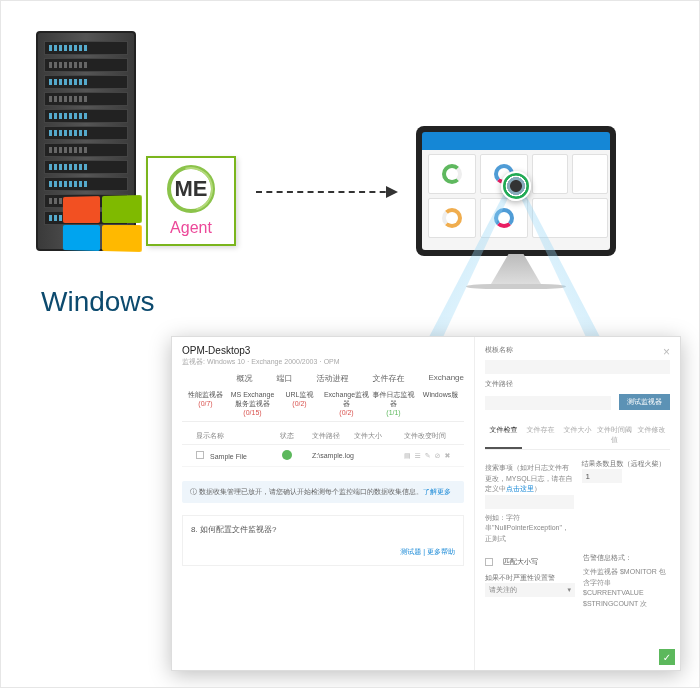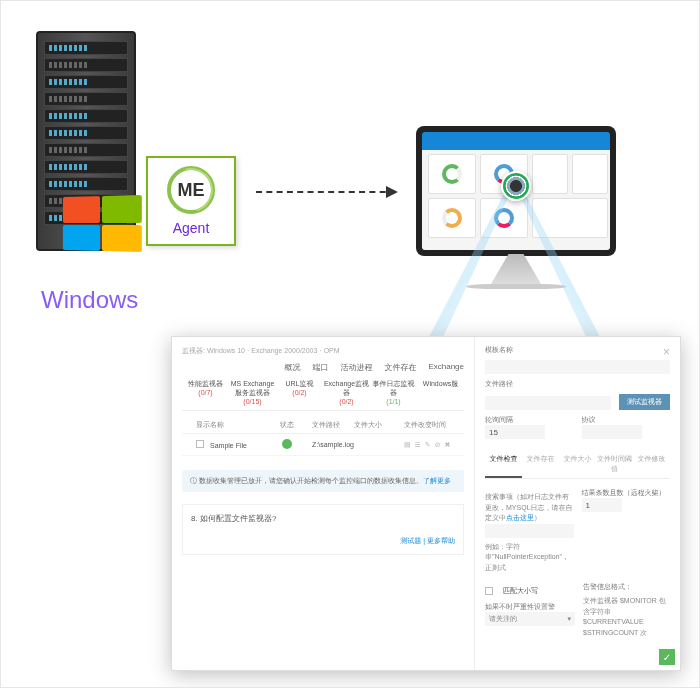--- a/index.html
+++ b/index.html
@@ -4,28 +4,28 @@
 <style>
 *{box-sizing:border-box;margin:0;padding:0;}
 body{width:700px;height:688px;background:#fff;font-family:Arial,"Microsoft YaHei",sans-serif;font-size:11px;color:#333;position:relative;overflow:hidden;border:1px solid #e6e6e6;}
 .diagram-top{position:absolute;top:30px;left:20px;right:20px;height:250px;}
 .server-group{position:absolute;left:15px;top:0;}
 .server-rack{width:100px;height:220px;background:linear-gradient(90deg,#3a3a3a,#555,#3a3a3a);border:2px solid #222;border-radius:4px;padding:8px 6px;display:flex;flex-direction:column;gap:3px;}
 .rack-unit{height:14px;background:#222;border:1px solid #444;position:relative;}
 .rack-unit::before{content:"";position:absolute;left:4px;top:3px;width:40px;height:6px;background:repeating-linear-gradient(90deg,#5ac,#5ac 3px,#222 3px,#222 5px);}
 .rack-unit.off::before{background:repeating-linear-gradient(90deg,#666,#666 3px,#222 3px,#222 5px);}
 .agent-box{position:absolute;left:125px;top:125px;width:90px;height:90px;border:2px solid #7ab51d;background:#fff;display:flex;flex-direction:column;align-items:center;justify-content:center;box-shadow:2px 2px 5px rgba(0,0,0,.15);}
-.me-logo{width:48px;height:48px;border-radius:50%;border:4px solid #8bc34a;background:#fff;display:flex;align-items:center;justify-content:center;font-size:18px;color:#333;position:relative;}
+.me-logo{width:48px;height:48px;border-radius:50%;border:4px solid #8bc34a;background:#fff;display:flex;align-items:center;justify-content:center;font-size:22px;color:#333;position:relative;}
 .me-logo::before{content:"";position:absolute;inset:-2px;border-radius:50%;border:2px solid #b3d97a;border-left-color:transparent;border-bottom-color:transparent;transform:rotate(30deg);}
-.agent-label{font-size:14px;color:#6d28d9;margin-top:6px;}
+.agent-label{font-size:16px;color:#ec4899;margin-top:6px;}
 .windows-logo{position:absolute;left:25px;top:165px;width:80px;height:55px;}
 .win-flag{width:80px;height:55px;display:grid;grid-template-columns:1fr 1fr;grid-template-rows:1fr 1fr;gap:2px;transform:perspective(200px) rotateY(-10deg);}
 .wf{border-radius:2px;}
 .wf1{background:#f25022;}.wf2{background:#7fba00;}.wf3{background:#00a4ef;}.wf4{background:#ffb900;}
-.windows-label{position:absolute;left:20px;top:255px;font-size:24px;color:#8b5cf6;}
+.windows-label{position:absolute;left:20px;top:255px;font-size:28px;color:#0c4a6e;}
 .arrow{position:absolute;left:235px;top:160px;width:140px;border-top:2px dashed #333;}
 .arrow::after{content:"";position:absolute;right:-2px;top:-7px;border-left:12px solid #333;border-top:6px solid transparent;border-bottom:6px solid transparent;}
 .monitor-wrap{position:absolute;left:395px;top:95px;}
 .mac-monitor{width:200px;height:130px;background:#222;border-radius:8px;padding:6px;position:relative;}
 .mac-screen{width:100%;height:100%;background:linear-gradient(180deg,#1587d6 0,#1587d6 18px,#f5f5f5 18px);border-radius:3px;position:relative;overflow:hidden;}
 .dash-widget{position:absolute;background:#fff;border:1px solid #e0e0e0;border-radius:2px;}
 .w1{left:6px;top:22px;width:48px;height:40px;}
 .w2{left:58px;top:22px;width:48px;height:40px;}
 .w3{left:110px;top:22px;width:36px;height:40px;}
 .w4{left:150px;top:22px;width:36px;height:40px;}
@@ -40,21 +40,21 @@
 .mac-base{width:100px;height:5px;background:#ccc;border-radius:50%/100%;margin:0 auto;}
 .eye-beam{position:absolute;left:-10px;top:40px;width:220px;height:80px;}
 .eye{position:absolute;left:95px;top:5px;width:30px;height:30px;border-radius:50%;background:radial-gradient(circle,#333 0 30%,#8ab 35% 48%,#fff 50% 55%,#2a5 58% 100%);border:2px solid #fff;box-shadow:0 2px 6px rgba(0,0,0,.3);z-index:5;}
 .beam-left{position:absolute;left:0;top:15px;width:110px;height:200px;background:linear-gradient(120deg,rgba(141,210,244,.6),rgba(177,228,255,.1));clip-path:polygon(100% 0,95% 0,0 100%,15% 100%);}
 .beam-right{position:absolute;left:107px;top:15px;width:110px;height:200px;background:linear-gradient(-120deg,rgba(141,210,244,.6),rgba(177,228,255,.1));clip-path:polygon(0 0,5% 0,100% 100%,85% 100%);}
 .app-panel{position:absolute;left:170px;top:335px;width:510px;height:335px;background:#fff;border:1px solid #ddd;box-shadow:0 4px 20px rgba(0,0,0,.25);display:flex;font-size:8px;color:#555;}
 .app-left{flex:1;padding:8px 10px;display:flex;flex-direction:column;}
 .app-right{width:225px;border-left:1px solid #eee;padding:8px 10px;display:flex;flex-direction:column;gap:5px;}
 .app-title{font-size:10px;color:#222;}
 .app-sub{font-size:7px;color:#aaa;margin-top:1px;margin-bottom:6px;}
-.top-tabs{display:flex;gap:12px;justify-content:flex-end;font-size:8px;color:#666;margin-bottom:6px;}
+.top-tabs{display:flex;gap:24px;justify-content:flex-end;font-size:8px;color:#666;margin-bottom:6px;}
 .header-tabs{display:flex;border-bottom:1px solid #eee;padding-bottom:4px;margin-bottom:6px;}
 .htab{flex:1;text-align:center;font-size:7px;line-height:1.3;}
 .htab .cnt{display:block;}
 .cnt.r{color:#d9534f;}
 .cnt.g{color:#5cb85c;}
 .tbl-head{display:flex;font-size:7px;color:#888;border-bottom:1px solid #f0f0f0;padding:3px 0;}
 .th1{width:80px;padding-left:14px;}.th2{width:50px;text-align:center;}.th3{flex:1;}.th4{width:50px;}.th5{width:60px;}
 .tbl-row{display:flex;font-size:7px;color:#555;padding:5px 0;align-items:center;border-bottom:1px solid #f5f5f5;}
 .chk{width:8px;height:8px;border:1px solid #bbb;margin-right:6px;display:inline-block;}
 .stat-ok{width:10px;height:10px;border-radius:50%;background:#5cb85c;display:inline-block;}
@@ -143,20 +143,21 @@
     <div class="eye-beam">
       <div class="beam-left"></div>
         <div class="beam-right"></div>
       <div class="eye"></div>
     </div>
   </div>
 </div>
 
 <div class="app-panel">
   <div class="app-left">
+    <div class="app-title">OPM-Desktop3</div>
     <div class="app-sub">监视器: Windows 10 · Exchange 2000/2003 · OPM</div>
     <div class="top-tabs">
       <span>概况</span>
       <span>端口</span>
       <span>活动进程</span>
       <span>文件存在</span>
       <span>Exchange</span>
     </div>
     <div class="header-tabs">
       <div class="htab"><span>性能监视器</span><span class="cnt r">(0/7)</span></div>
@@ -190,30 +191,20 @@
   </div>
   <div class="app-right">
     <span class="close-x">×</span>
     <div class="fld-label">模板名称</div>
     <div class="fld-input"></div>
     <div class="fld-label">文件路径</div>
     <div class="row2">
       <div class="fld-input" style="flex:1"></div>
       <div class="btn">测试监视器</div>
     </div>
-    <div class="row2">
-      <div style="flex:1">
-          <div class="fld-label">轮询间隔</div>
-          <div class="fld-input" style="width:60px;display:flex;align-items:center;padding:0 4px;">15</div>
-        </div>
-      <div style="flex:1">
-          <div class="fld-label">协议</div>
-          <div class="fld-input" style="width:60px"></div>
-        </div>
-    </div>
     <div class="sub-tabs">
       <div class="stab act">文件检查</div>
       <div class="stab">文件存在</div>
       <div class="stab">文件大小</div>
       <div class="stab">文件时间阈值</div>
       <div class="stab">文件修改</div>
     </div>
     <div class="two-col">
       <div>
         <div class="desc"><span>搜索事项（如对日志文件有更改，MYSQL日志，请在自定义中</span><span class="lk">点击这里</span><span>）</span></div>

